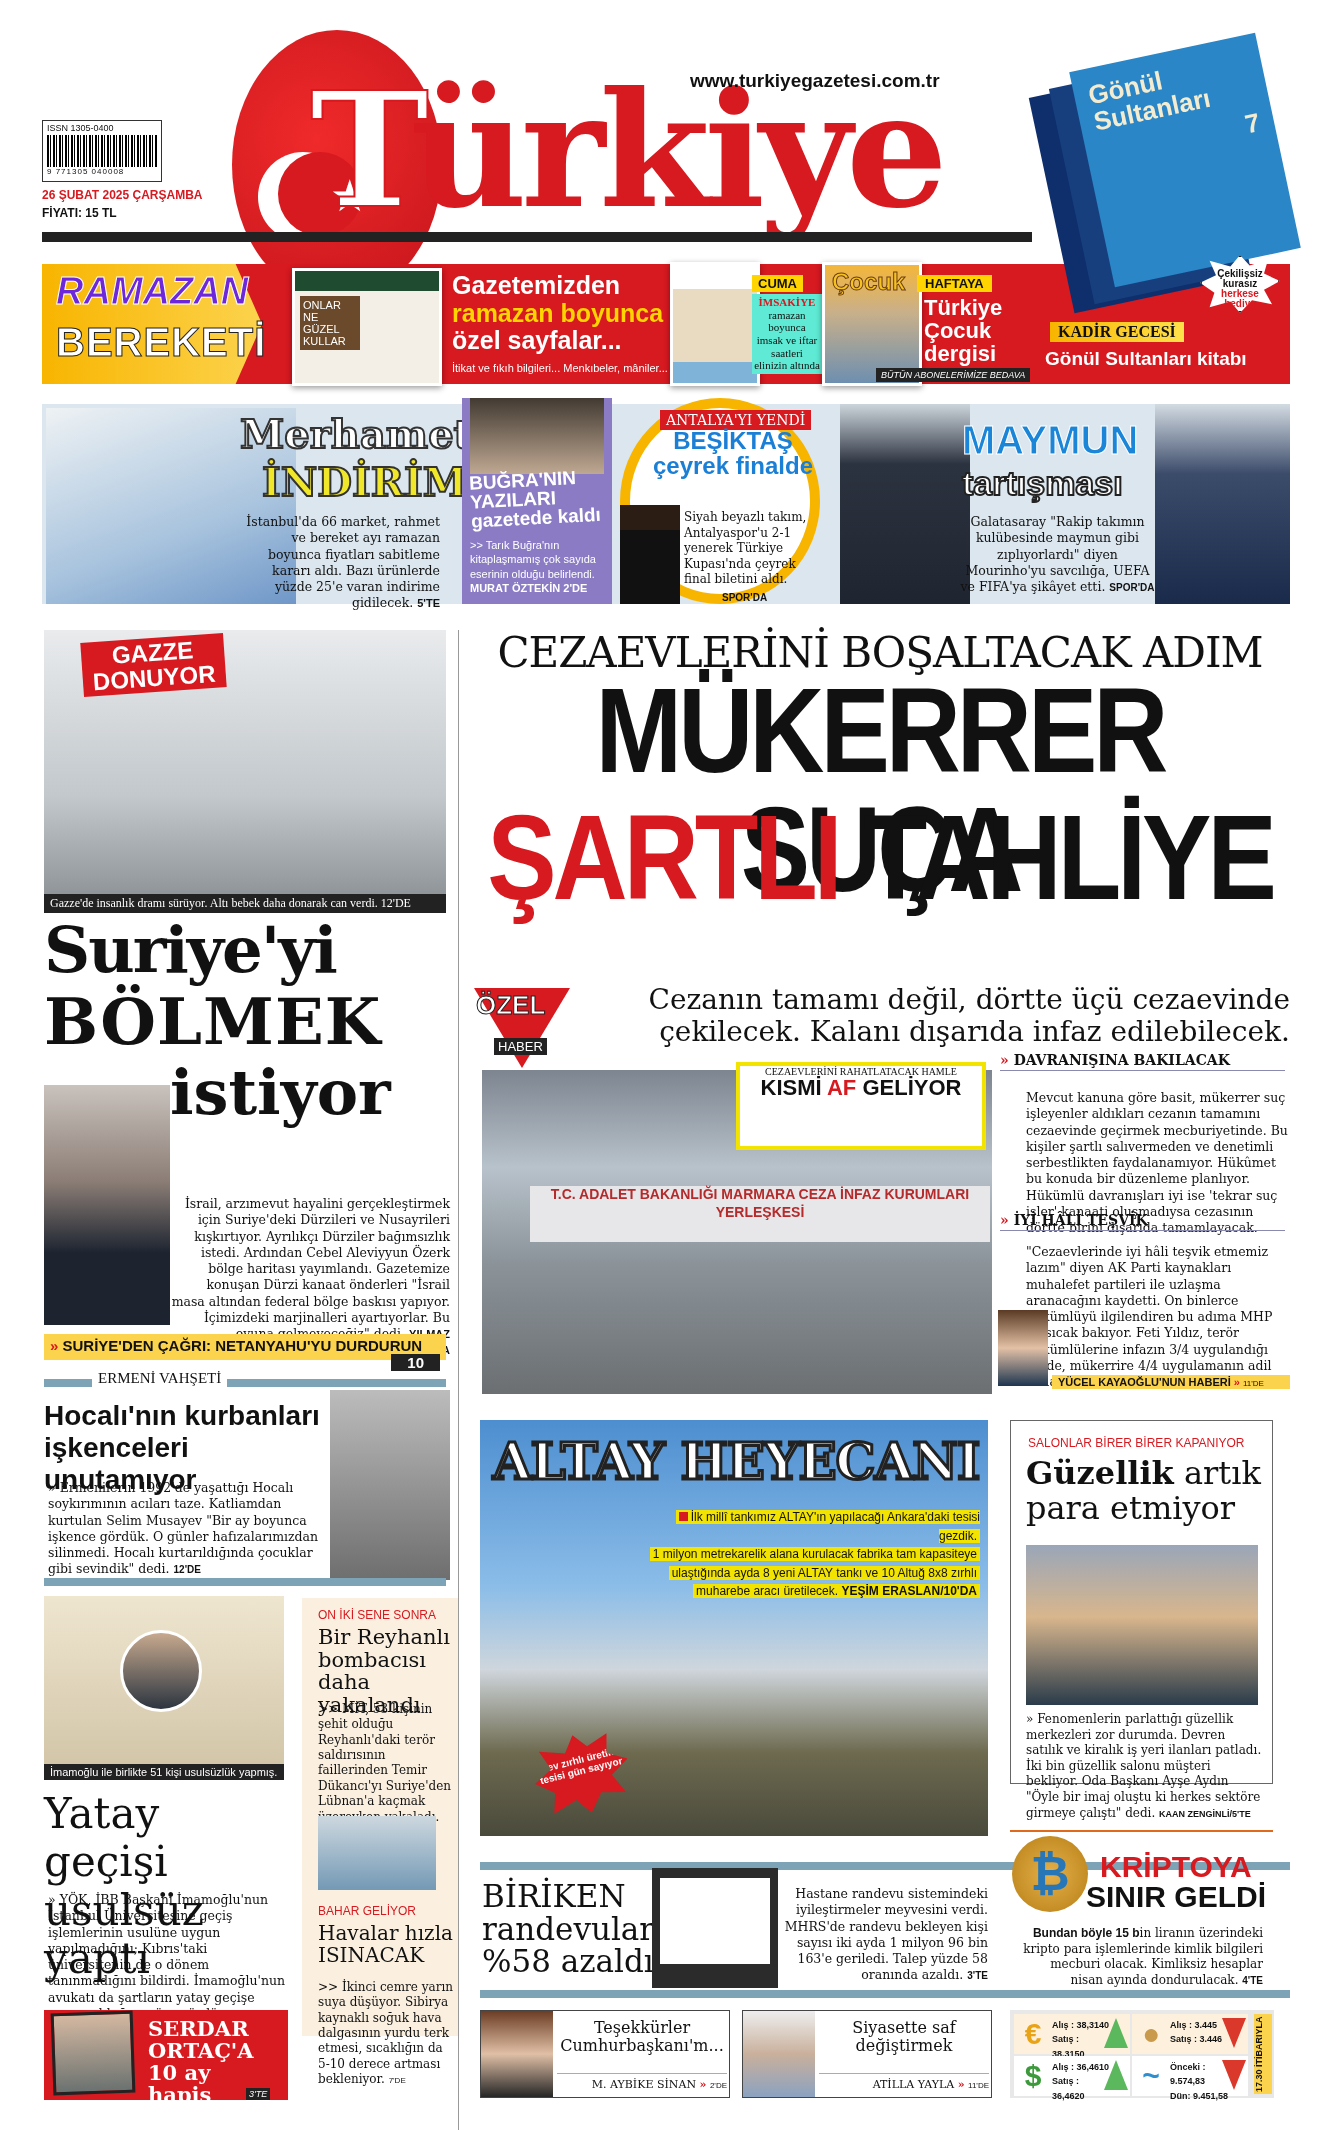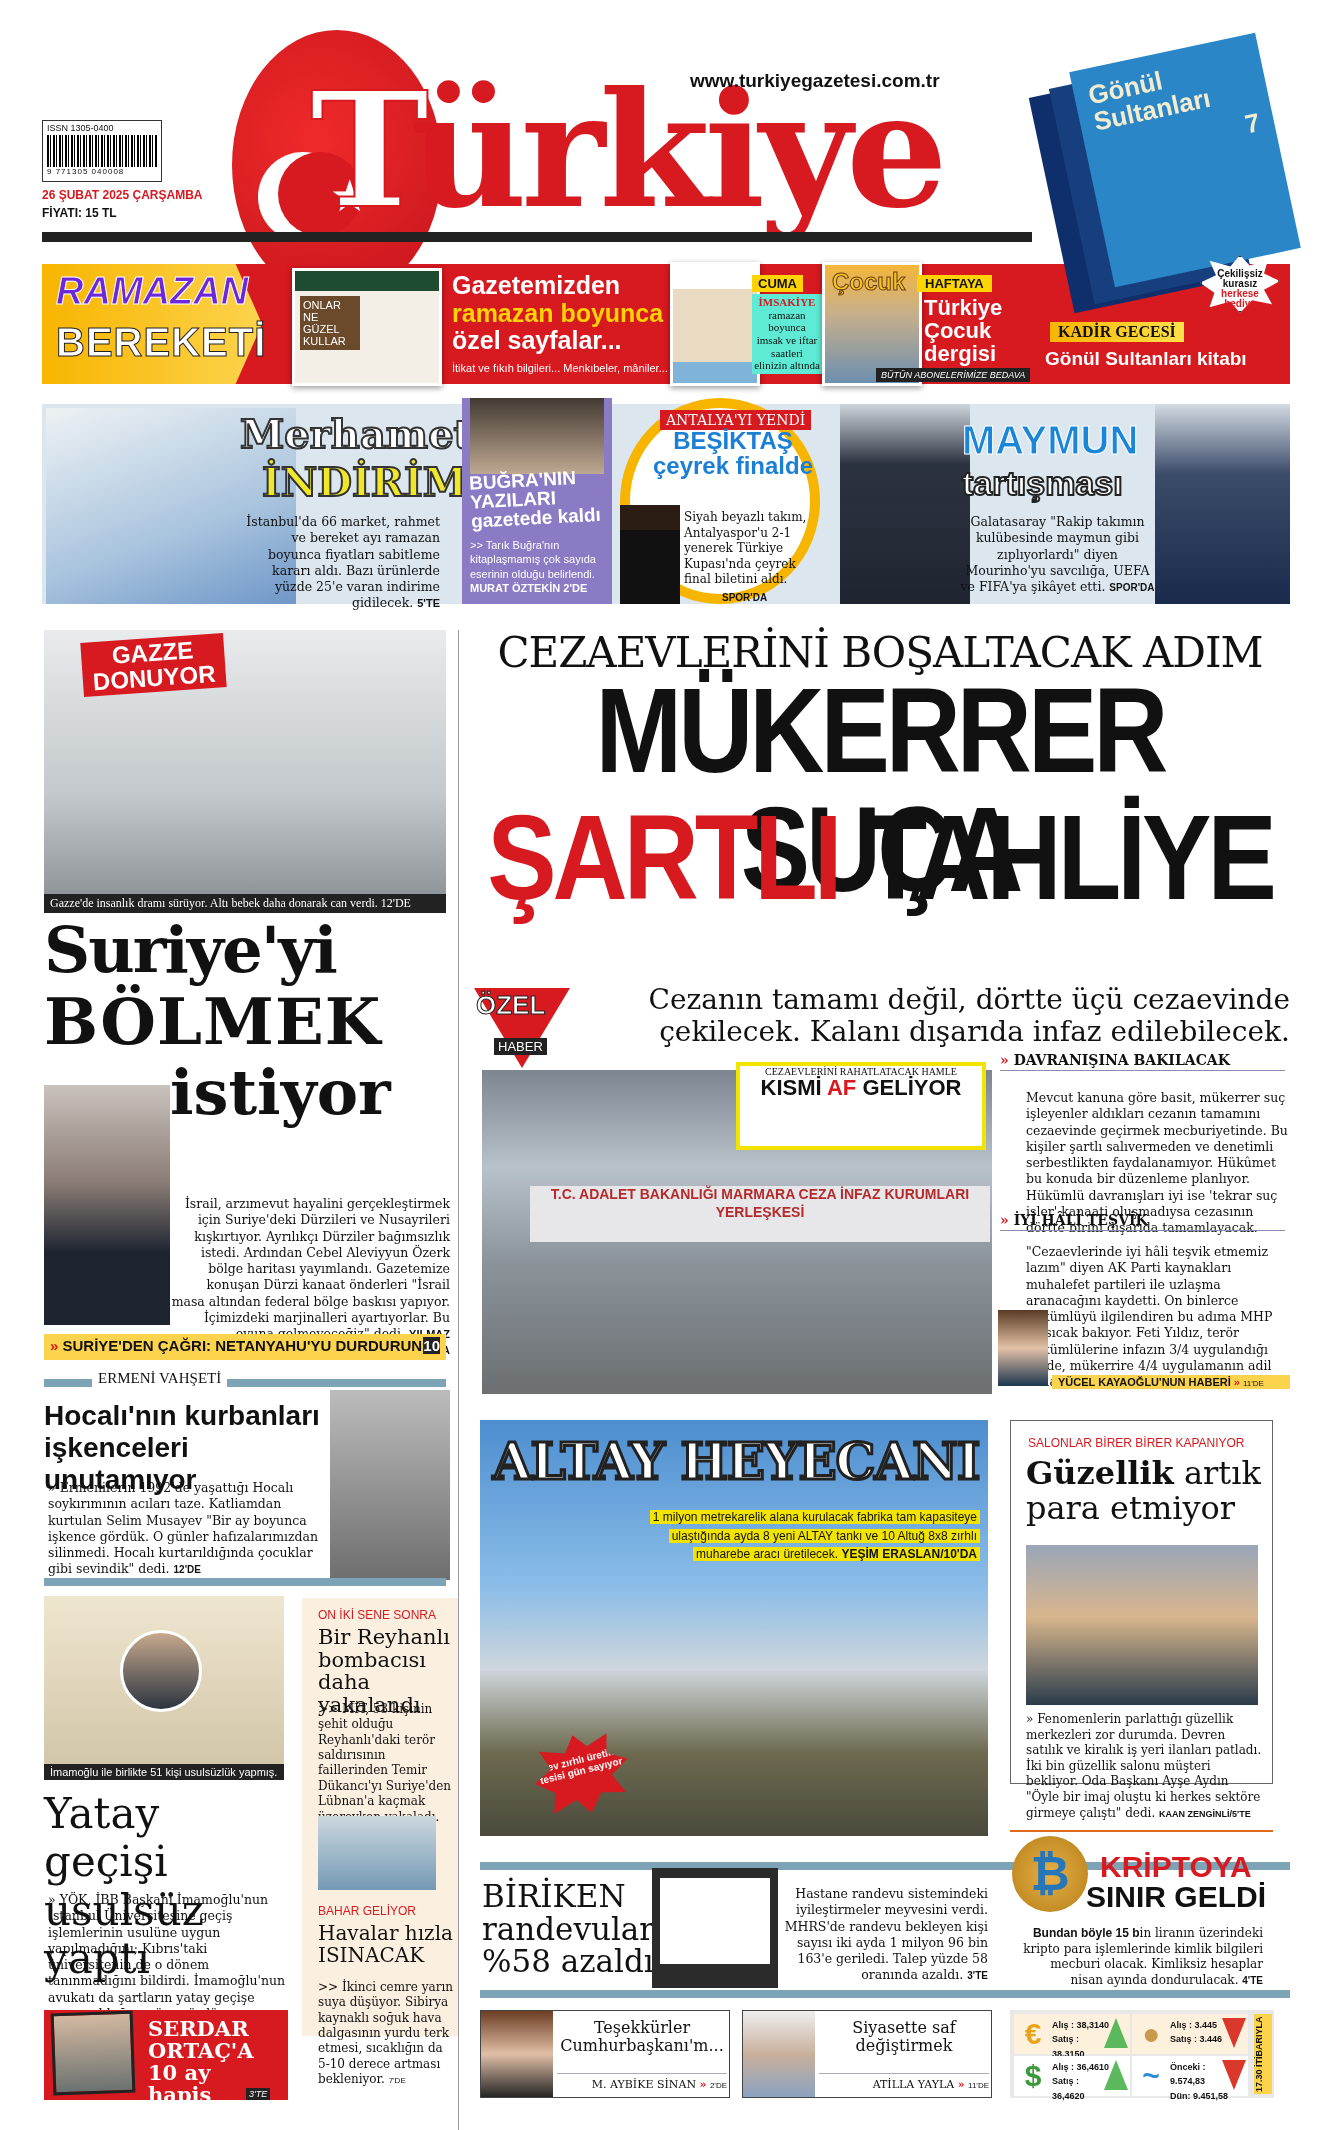--- a/index.html
+++ b/index.html
@@ -79,21 +79,21 @@
 #vline{left:458px;top:630px;width:1px;height:1760px;background:#999}
 
 #suriye-h1{left:44px;top:918px;font-size:64px;font-weight:900;font-family:"DejaVu Serif",serif;letter-spacing:-2px;line-height:1}
 #suriye-h2{left:44px;top:990px;font-size:64px;font-weight:900;font-family:"DejaVu Serif",serif;letter-spacing:1px;line-height:1}
 #suriye-h3{left:170px;top:1062px;font-size:62px;font-weight:900;font-family:"DejaVu Serif",serif;line-height:1}
 #netanyahu{left:44px;top:1085px;width:126px;height:240px;background:linear-gradient(180deg,#c9c2bd,#8c7e76 40%,#1d2430 70%)}
 #suriye-body{left:170px;top:1196px;width:280px;font-size:12.5px;text-align:right;line-height:1.3}
 #suriye-body b{font-family:"Liberation Sans",sans-serif;font-size:11px}
 #suriye-bar{left:44px;top:1334px;width:402px;height:26px;background:#fcd34d;font-size:15px;font-weight:bold;padding:3px 6px;font-family:"Liberation Sans",sans-serif}
 #suriye-bar .r{color:#d71920}
-#suriye-bar .pg{float:right;background:#222;color:#fff;padding:0 0}
+#suriye-bar .pg{float:right;background:#222;color:#fff;padding:0 16px}
 
 .bluebar{background:#7da3b7;height:8px}
 #hocali-bar1{left:44px;top:1379px;width:402px}
 #hocali-tag{left:92px;top:1370px;background:#fff;padding:0 6px;font-size:15px}
 #hocali-h{left:44px;top:1400px;font-size:28px;font-weight:900;line-height:1.15;font-family:"Liberation Sans",sans-serif}
 #hocali-img{left:330px;top:1390px;width:120px;height:190px;background:linear-gradient(180deg,#bcbcbc,#6e6e6e)}
 #hocali-body{left:48px;top:1480px;width:280px;font-size:12.5px;line-height:1.3}
 #hocali-bar2{left:44px;top:1578px;width:402px}
 
 #imam-img{left:44px;top:1596px;width:240px;height:184px;background:linear-gradient(180deg,#efe6d0,#d0c3a5)}
@@ -339,20 +339,21 @@
 <div id="davr-h" class="abs subhead"><span class="r">» </span><span>DAVRANIŞINA BAKILACAK</span></div>
 <div id="davr-body" class="abs serif">Mevcut kanuna göre basit, mükerrer suç işleyenler aldıkları cezanın tamamını cezaevinde geçirmek mecburiyetinde. Bu kişiler şartlı salıvermeden ve denetimli serbestlikten faydalanamıyor. Hükûmet bu konuda bir düzenleme planlıyor. Hükümlü davranışları iyi ise 'tekrar suç işler' kanaati oluşmadıysa cezasının dörtte birini dışarıda tamamlayacak.</div>
 <div id="iyi-h" class="abs subhead"><span class="r">» </span><span>İYİ HÂLİ TEŞVİK</span></div>
 <div id="iyi-body" class="abs serif">"Cezaevlerinde iyi hâli teşvik etmemiz lazım" diyen AK Parti kaynakları muhalefet partileri ile uzlaşma aranacağını kaydetti. On binlerce hükümlüyü ilgilendiren bu adıma MHP de sıcak bakıyor. Feti Yıldız, terör hükümlülerine infazın 3/4 uygulandığı yerde, mükerrire 4/4 uygulamanın adil olmadığını dile getirmişti.</div>
 <div id="yucel-photo" class="abs"></div>
 <div id="yucel-bar" class="abs"><span>YÜCEL KAYAOĞLU'NUN HABERİ</span> <span class="r">»</span> <span style="font-size:8px;font-weight:normal">11'DE</span></div>
 
 <div id="altay-img" class="abs"></div>
 <div id="altay-h" class="abs">ALTAY HEYECANI</div>
 <div id="altay-body" class="abs">
+  <div><span class="hl"><span class="sq"></span><span>İlk millî tankımız ALTAY'ın yapılacağı Ankara'daki tesisi gezdik.</span></span></div>
   <div><span class="hl">1 milyon metrekarelik alana kurulacak fabrika tam kapasiteye</span></div>
   <div><span class="hl">ulaştığında ayda 8 yeni ALTAY tankı ve 10 Altuğ 8x8 zırhlı</span></div>
   <div><span class="hl"><span>muharebe aracı üretilecek.</span> <b>YEŞİM ERASLAN/10'DA</b></span></div>
 </div>
 <div id="altay-burst" class="abs">Dev zırhlı üretim tesisi gün sayıyor</div>
 
 <div id="rand-bar1" class="abs bluebar"></div>
 <div id="rand-h" class="abs">
   <div>BİRİKEN</div>
   <div>randevular</div>

